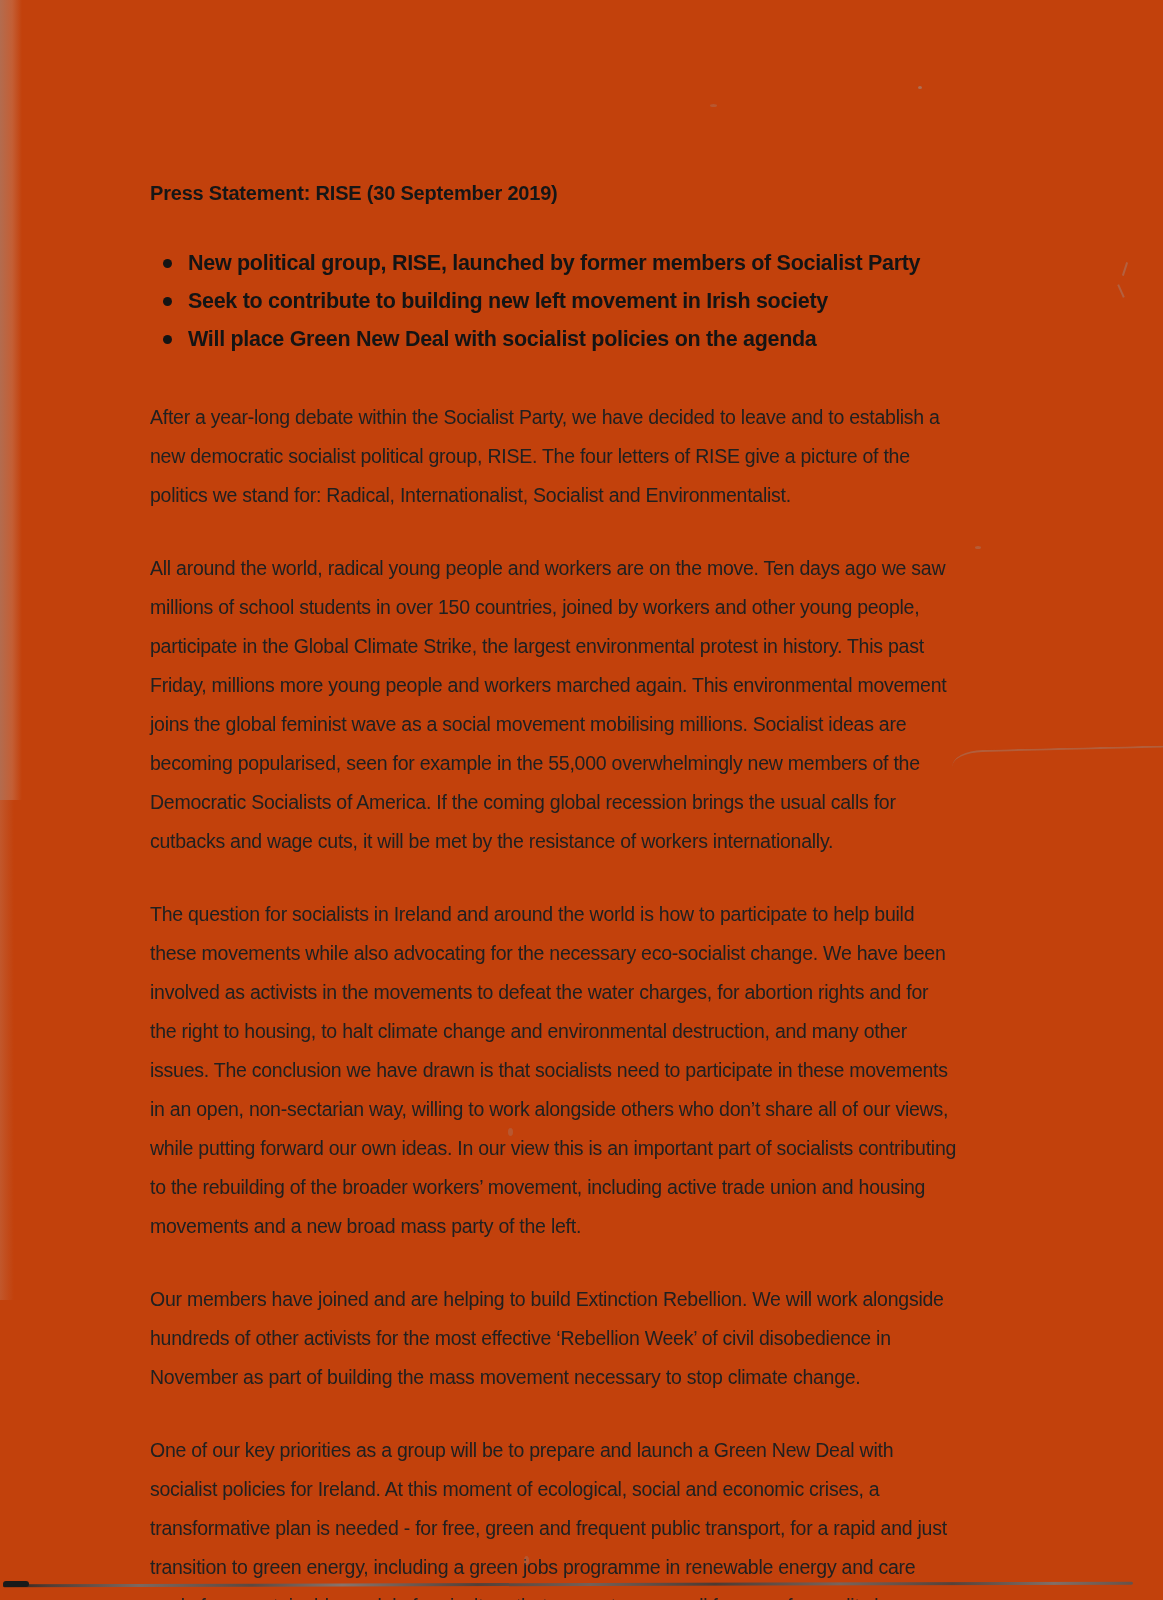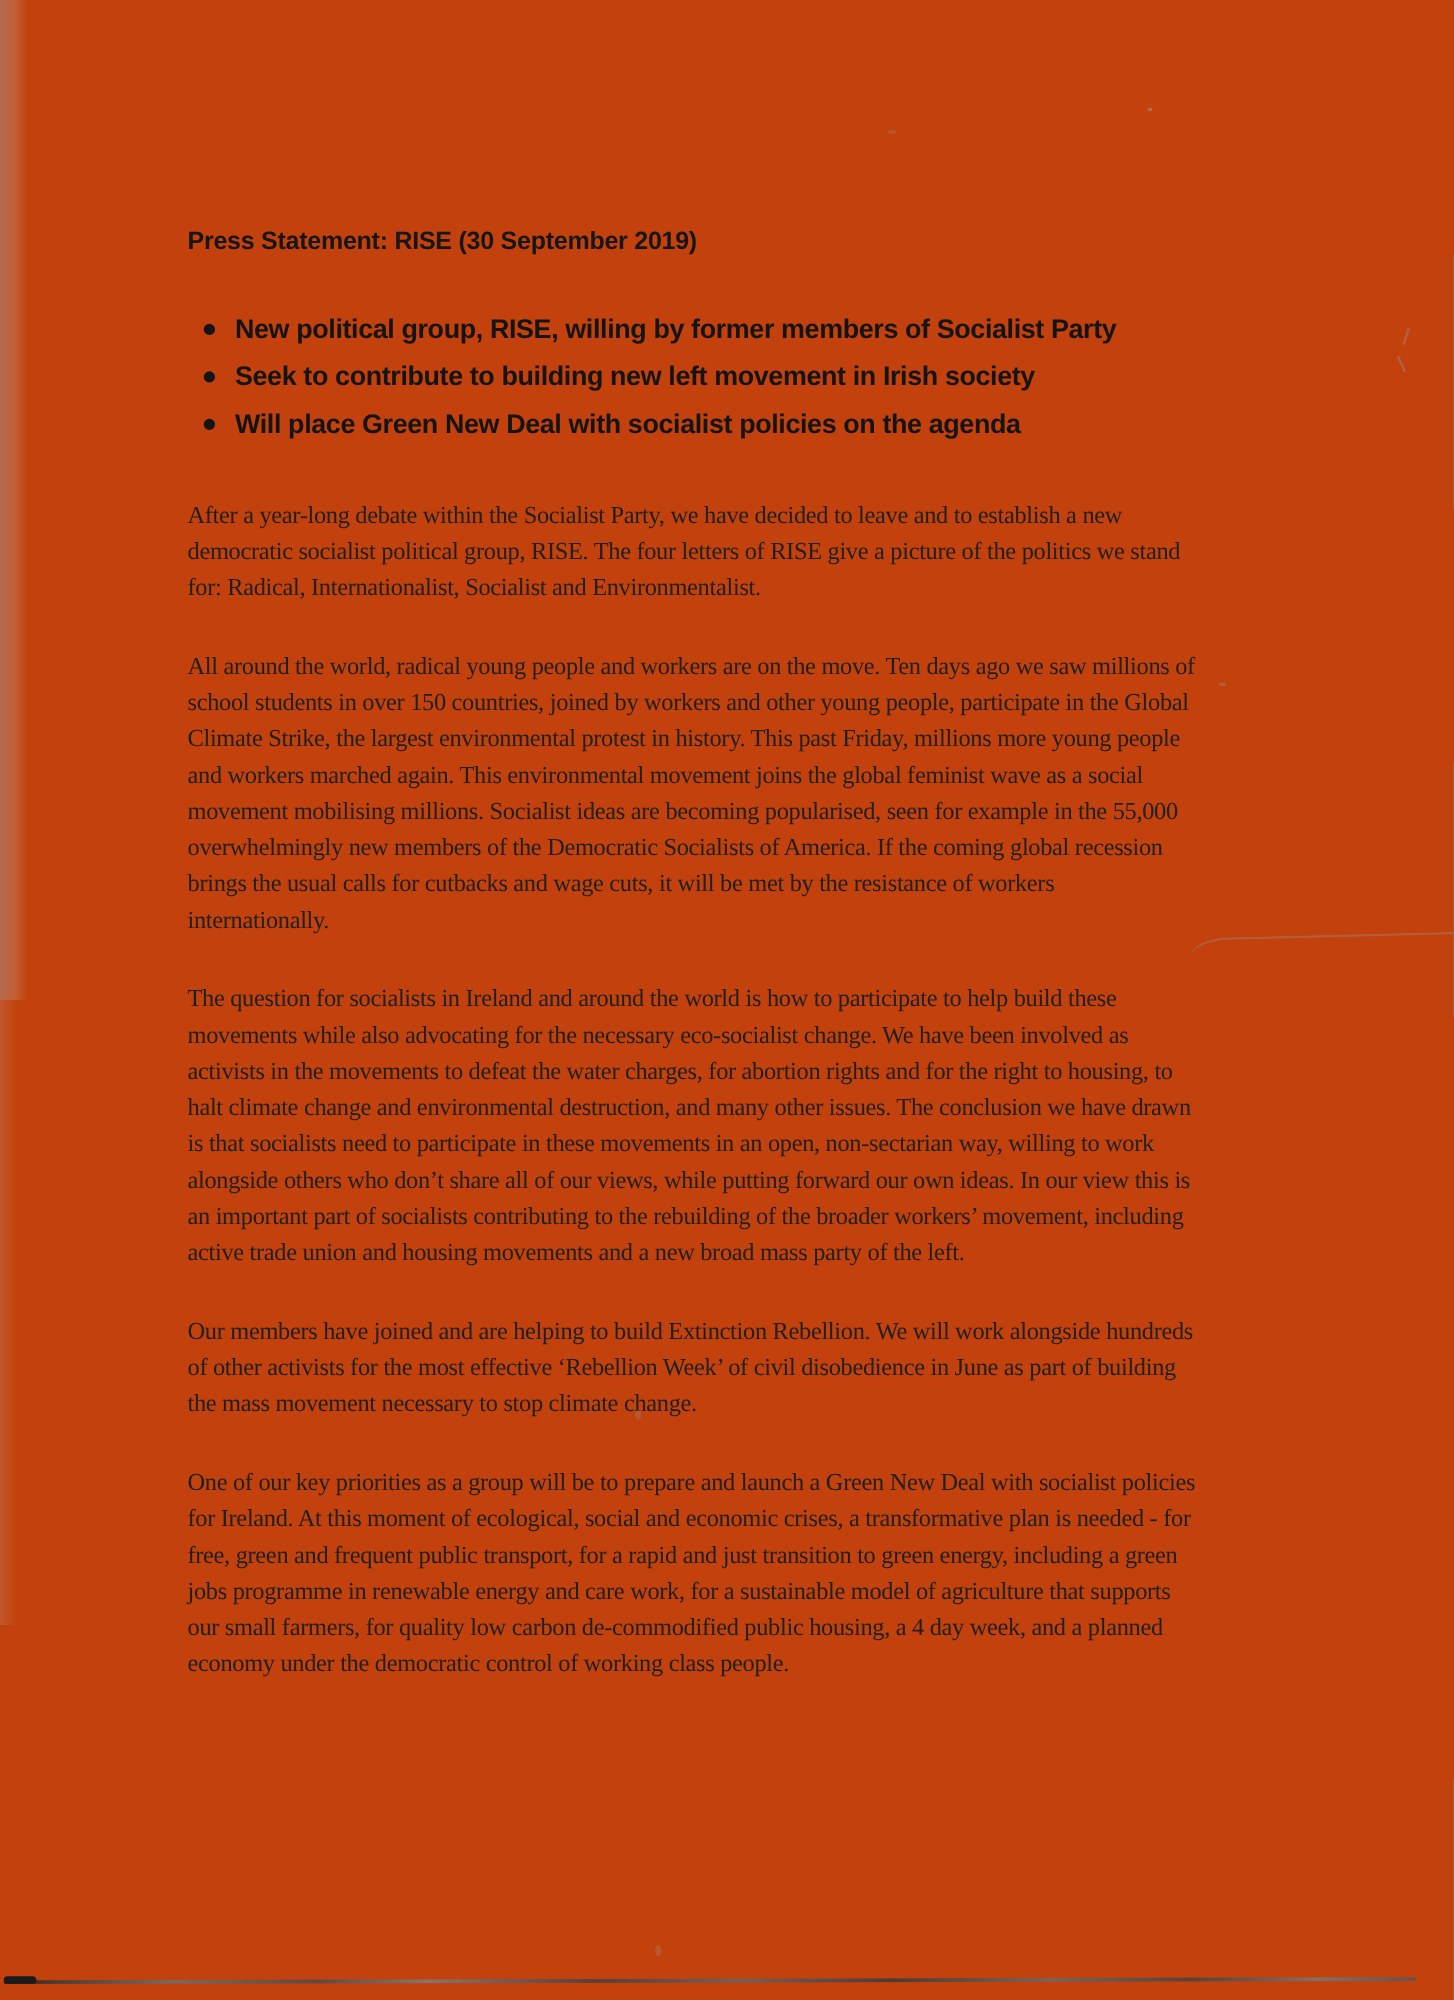--- a/index.html
+++ b/index.html
@@ -65,24 +65,23 @@
     width: 9px; height: 9px;
     border-radius: 50%;
     background: #141414;
   }
   .body-text {
     margin-top: 40px;
   }
   .body-text p {
     margin: 0 0 34px 0;
     font-size: 19.5px;
-    line-height: 29px;
+    line-height: 39px;
     letter-spacing: -0.25px;
     color: #202020;
-    font-family: Liberation Serif, serif;
   }
   
   .bottom-scan-line {
     position: absolute;
     left: 3px;
     top: 1583px;
     width: 1130px;
     height: 3px;
     border-radius: 2px;
     transform: rotate(-0.12deg);
@@ -149,37 +148,37 @@
 
   <div class="scan-edge-left"></div>
 
   <div class="content">
 
     <h1 class="doc-title">Press Statement: RISE (30 September 2019)</h1>
 
     <ul class="bullet-list">
       <li>
         <span class="bullet-dot"></span>
-        <span>New political group, RISE, willing by former members of Socialist Party</span>
+        <span>New political group, RISE, launched by former members of Socialist Party</span>
       </li>
       <li>
         <span class="bullet-dot"></span>
         <span>Seek to contribute to building new left movement in Irish society</span>
       </li>
       <li>
         <span class="bullet-dot"></span>
         <span>Will place Green New Deal with socialist policies on the agenda</span>
       </li>
     </ul>
 
     <div class="body-text">
       <p>After a year-long debate within the Socialist Party, we have decided to leave and to establish a new democratic socialist political group, RISE. The four letters of RISE give a picture of the politics we stand for: Radical, Internationalist, Socialist and Environmentalist.</p>
       <p>All around the world, radical young people and workers are on the move. Ten days ago we saw millions of school students in over 150 countries, joined by workers and other young people, participate in the Global Climate Strike, the largest environmental protest in history. This past Friday, millions more young people and workers marched again. This environmental movement joins the global feminist wave as a social movement mobilising millions. Socialist ideas are becoming popularised, seen for example in the 55,000 overwhelmingly new members of the Democratic Socialists of America. If the coming global recession brings the usual calls for cutbacks and wage cuts, it will be met by the resistance of workers internationally.</p>
       <p>The question for socialists in Ireland and around the world is how to participate to help build these movements while also advocating for the necessary eco-socialist change. We have been involved as activists in the movements to defeat the water charges, for abortion rights and for the right to housing, to halt climate change and environmental destruction, and many other issues. The conclusion we have drawn is that socialists need to participate in these movements in an open, non-sectarian way, willing to work alongside others who don’t share all of our views, while putting forward our own ideas. In our view this is an important part of socialists contributing to the rebuilding of the broader workers’ movement, including active trade union and housing movements and a new broad mass party of the left.</p>
-      <p>Our members have joined and are helping to build Extinction Rebellion. We will work alongside hundreds of other activists for the most effective ‘Rebellion Week’ of civil disobedience in June as part of building the mass movement necessary to stop climate change.</p>
+      <p>Our members have joined and are helping to build Extinction Rebellion. We will work alongside hundreds of other activists for the most effective ‘Rebellion Week’ of civil disobedience in November as part of building the mass movement necessary to stop climate change.</p>
       <p>One of our key priorities as a group will be to prepare and launch a Green New Deal with socialist policies for Ireland. At this moment of ecological, social and economic crises, a transformative plan is needed - for free, green and frequent public transport, for a rapid and just transition to green energy, including a green jobs programme in renewable energy and care work, for a sustainable model of agriculture that supports our small farmers, for quality low carbon de-commodified public housing, a 4 day week, and a planned economy under the democratic control of working class people.</p>
     </div>
 
   </div>
 
   <div class="pencil-mark">
     <span class="m1"></span>
       <span class="m2"></span>
   </div>
   <div class="crease-line"></div>

